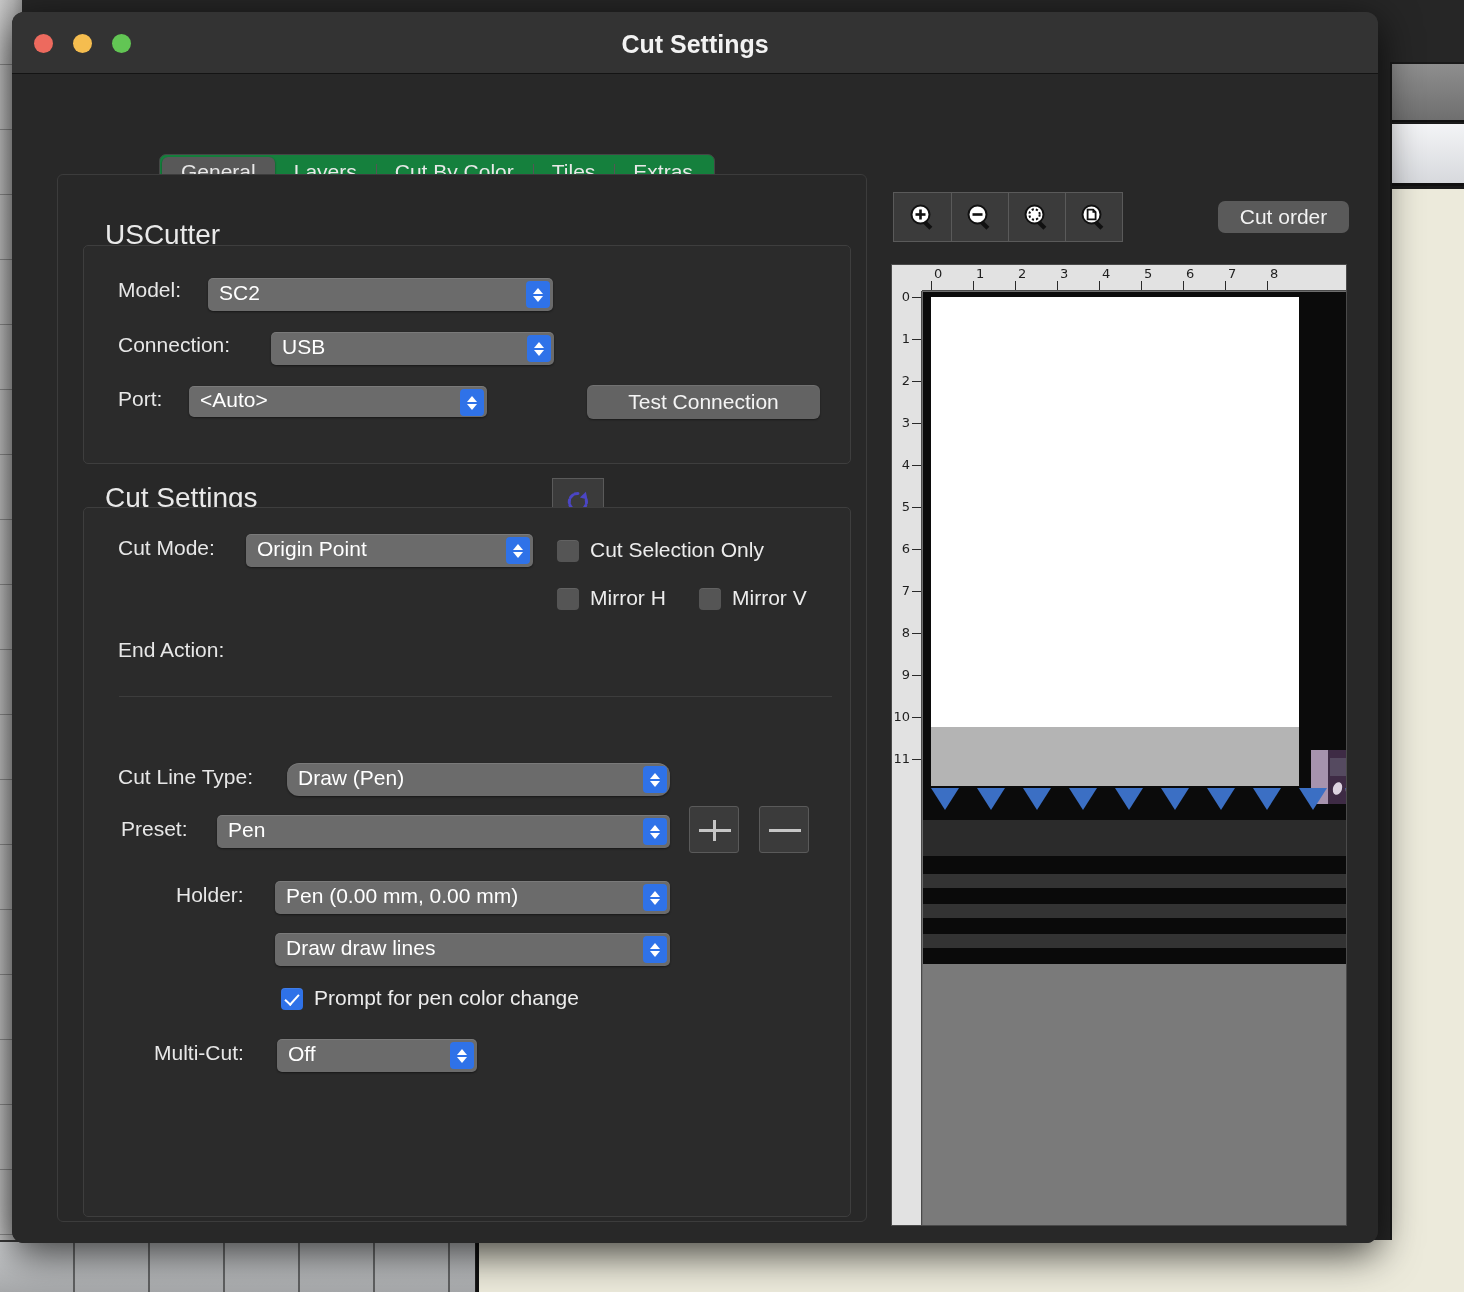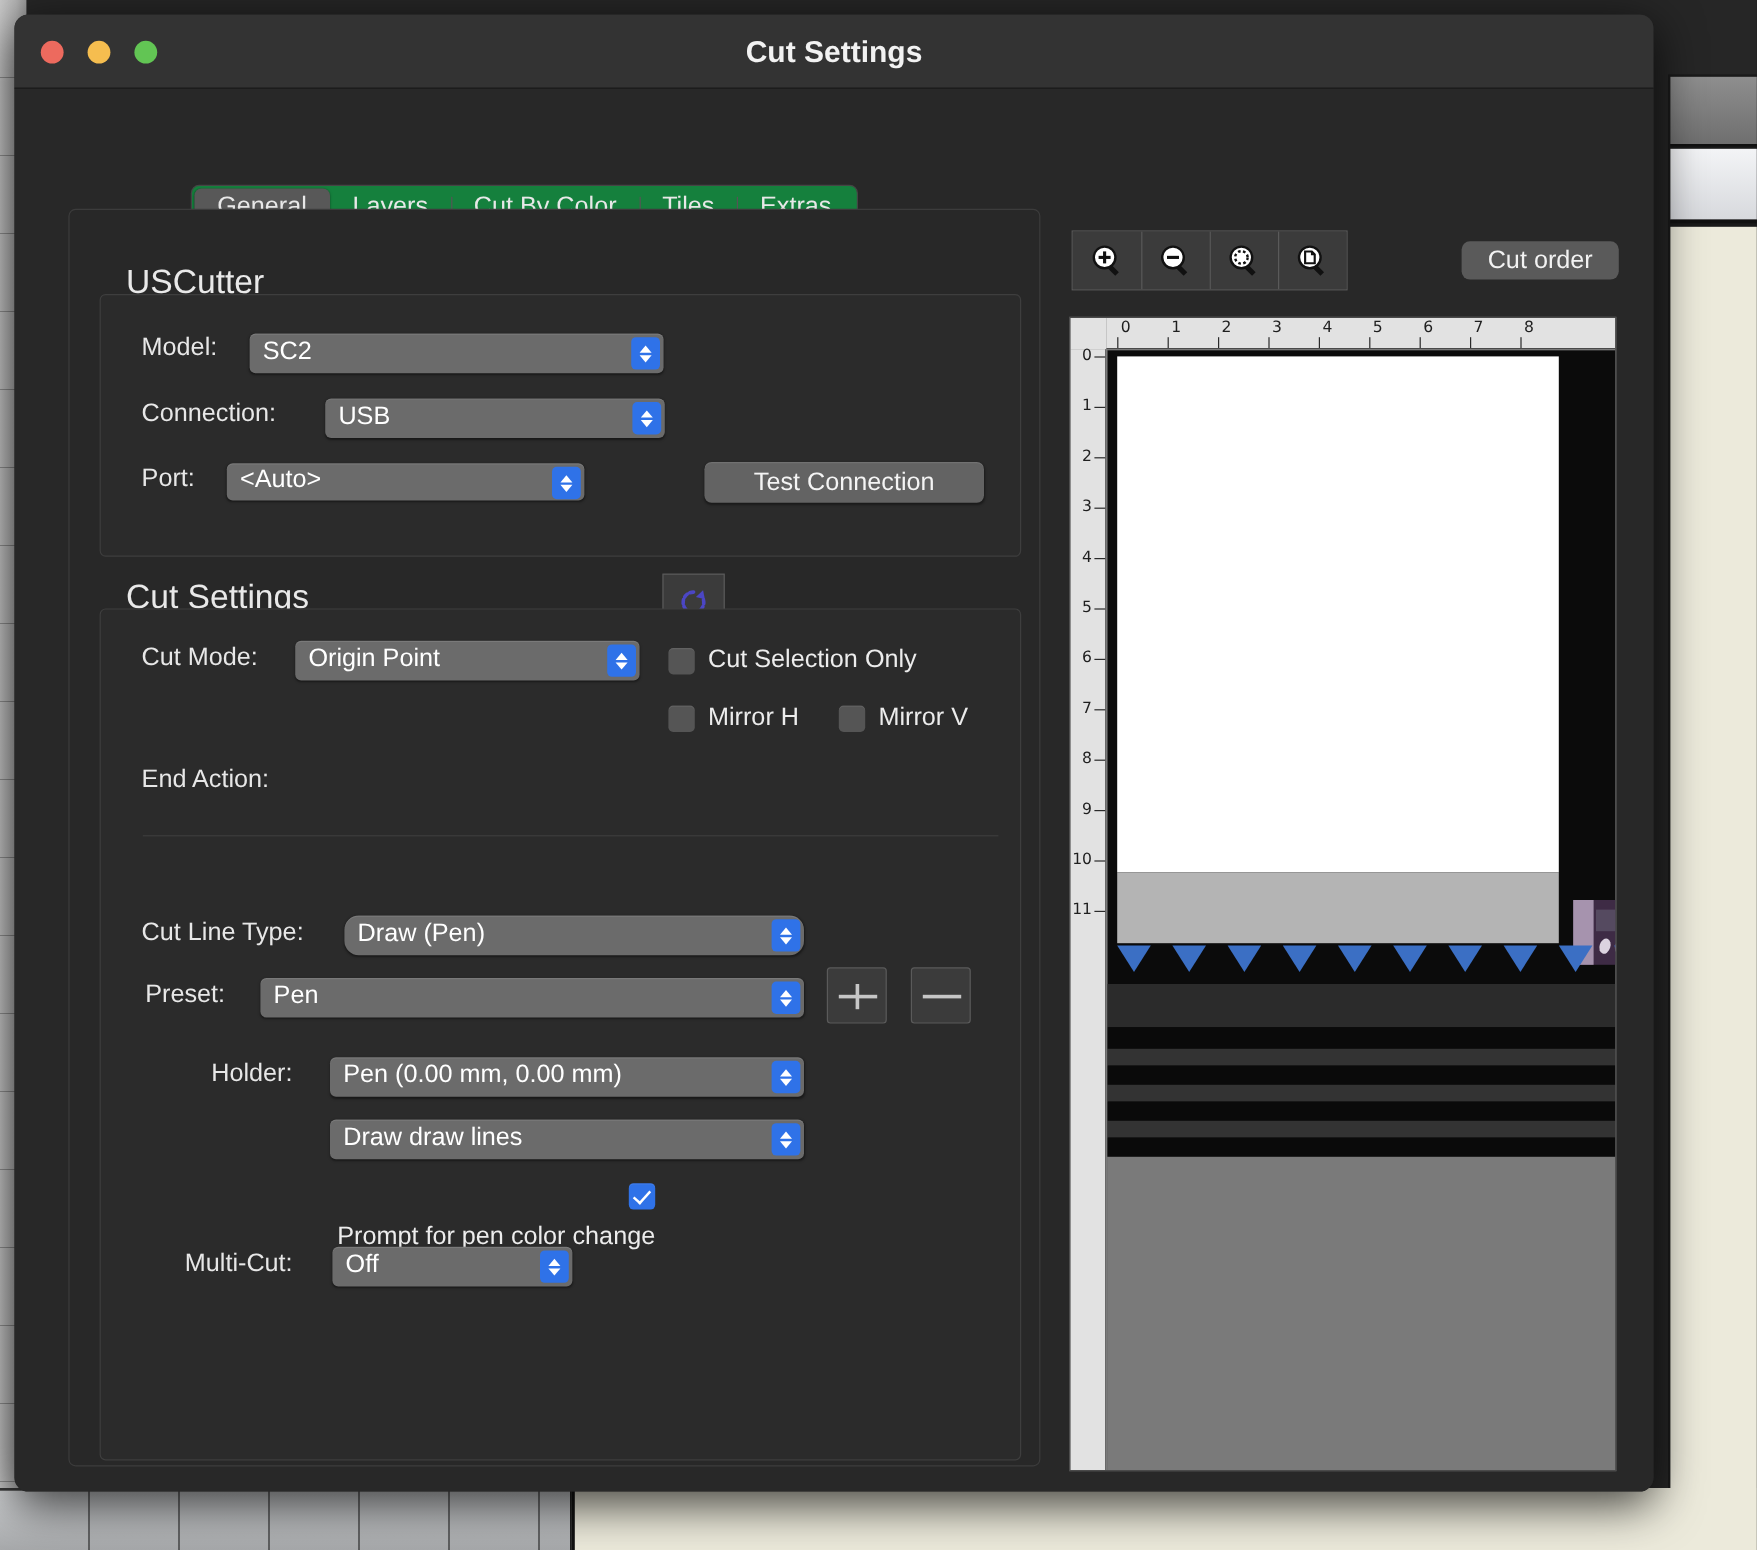--- a/index.html
+++ b/index.html
@@ -453,21 +453,21 @@
       </div>
 
       <div class="popup" style="position:absolute; left:217px; top:758px; width:395px;">
         <span>Draw draw lines</span>
         <span class="arrows">
             <i class="up"></i>
             <i class="dn"></i>
           </span>
       </div>
 
-      <div class="cbrow" style="left:223px; top:811px;flex-direction:column;">
+      <div class="cbrow" style="left:223px; top:811px;">
         <span class="cb checked"></span>
         <span class="cb-label">Prompt for pen color change</span>
       </div>
 
       <div class="row" style="left:96px; top:866px;">
         <span class="lbl">Multi-Cut:</span>
       </div>
       <div class="popup" style="position:absolute; left:219px; top:864px; width:200px;">
         <span>Off</span>
         <span class="arrows">

